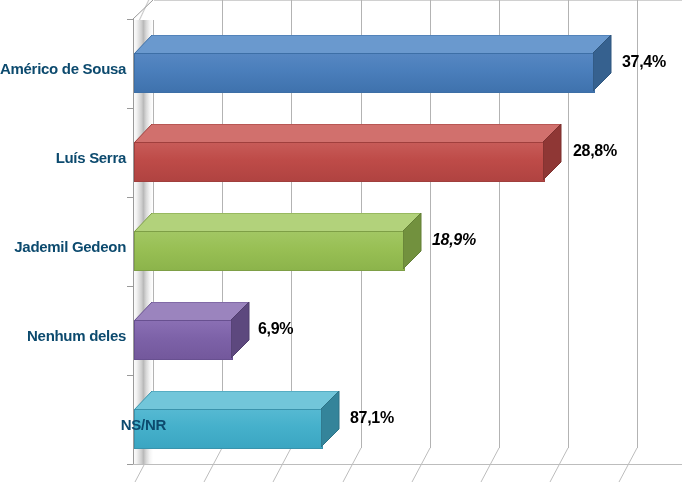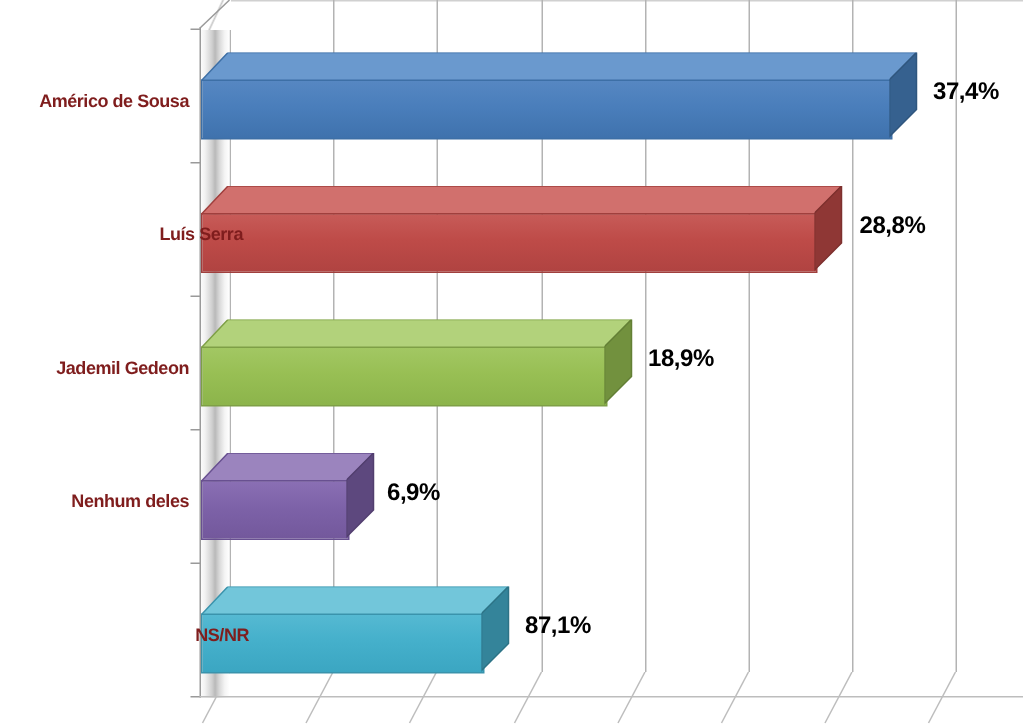--- a/index.html
+++ b/index.html
@@ -143,22 +143,22 @@
     height: 56px;
   }
   .bar-side svg { display:block; }
   .bar-top svg { display:block; }
   .cat-label-wrap {
     position: absolute;
     left: 0px;
     width: 126px;
     text-align: right;
     font-weight: bold;
-    font-size: 12px;
-    color: #7f1d1d;
+    font-size: 15px;
+    color: #0c4a6e;
     white-space: nowrap;
     letter-spacing: -0.3px;
   }
   .val-label {
     position: absolute;
     font-weight: bold;
     font-size: 16px;
     color: #000000;
     white-space: nowrap;
     letter-spacing: -0.3px;
@@ -252,21 +252,21 @@
           <polygon points="0,19 18,0 287,0 269,19" fill="#B2D27B" stroke="#7E9F46" stroke-width="1"></polygon>
         </svg>
       </div>
       <div class="bar-front" style="width:269px; background:linear-gradient(to bottom,#A2C763 0%,#98BF54 45%,#8CB44B 100%); border:1px solid #7E9F46;"></div>
       <div class="bar-side" style="left:269px;">
         <svg width="19" height="57" viewBox="0 0 19 57" preserveAspectRatio="none">
           <polygon points="0,18 18,0 18,38 0,56" fill="#72913E" stroke="#637F35" stroke-width="1"></polygon>
         </svg>
       </div>
     </div>
-    <div class="val-label" style="left:432px; top:231px;">18,9%</div>
+    <div class="val-label" style="left:432px; top:231px;font-style:italic;">18,9%</div>
 
     <div class="bar" style="left:134px; top:302px; width:131px; height:56px;">
       <div class="bar-top" style="width:115px;">
         <svg width="115" height="19" viewBox="0 0 115 19" preserveAspectRatio="none">
           <polygon points="0,19 18,0 115,0 97,19" fill="#9B84BE" stroke="#685090" stroke-width="1"></polygon>
         </svg>
       </div>
       <div class="bar-front" style="width:97px; background:linear-gradient(to bottom,#8A6FB4 0%,#7D62A8 45%,#73589C 100%); border:1px solid #685090;"></div>
       <div class="bar-side" style="left:97px;">
         <svg width="19" height="57" viewBox="0 0 19 57" preserveAspectRatio="none">
@@ -285,19 +285,19 @@
       <div class="bar-front" style="width:187px; background:linear-gradient(to bottom,#55B9D2 0%,#45B0CB 45%,#3BA6C2 100%); border:1px solid #3A93AC;"></div>
       <div class="bar-side" style="left:187px;">
         <svg width="19" height="57" viewBox="0 0 19 57" preserveAspectRatio="none">
           <polygon points="0,18 18,0 18,38 0,56" fill="#34849A" stroke="#2D7386" stroke-width="1"></polygon>
         </svg>
       </div>
     </div>
     <div class="val-label" style="left:350px; top:409px;">87,1%</div>
 
     <div class="cat-label-wrap" style="top:60px;">Américo de Sousa</div>
-    <div class="cat-label-wrap" style="top:149px;padding-left:36px;">Luís Serra</div>
+    <div class="cat-label-wrap" style="top:149px;">Luís Serra</div>
     <div class="cat-label-wrap" style="top:238px;text-align:right;">Jademil Gedeon</div>
     <div class="cat-label-wrap" style="top:327px;">Nenhum deles</div>
     <div class="cat-label-wrap" style="top:416px;margin-left:40px;">NS/NR</div>
 
   </div>
 </div>
 
 </body></html>

